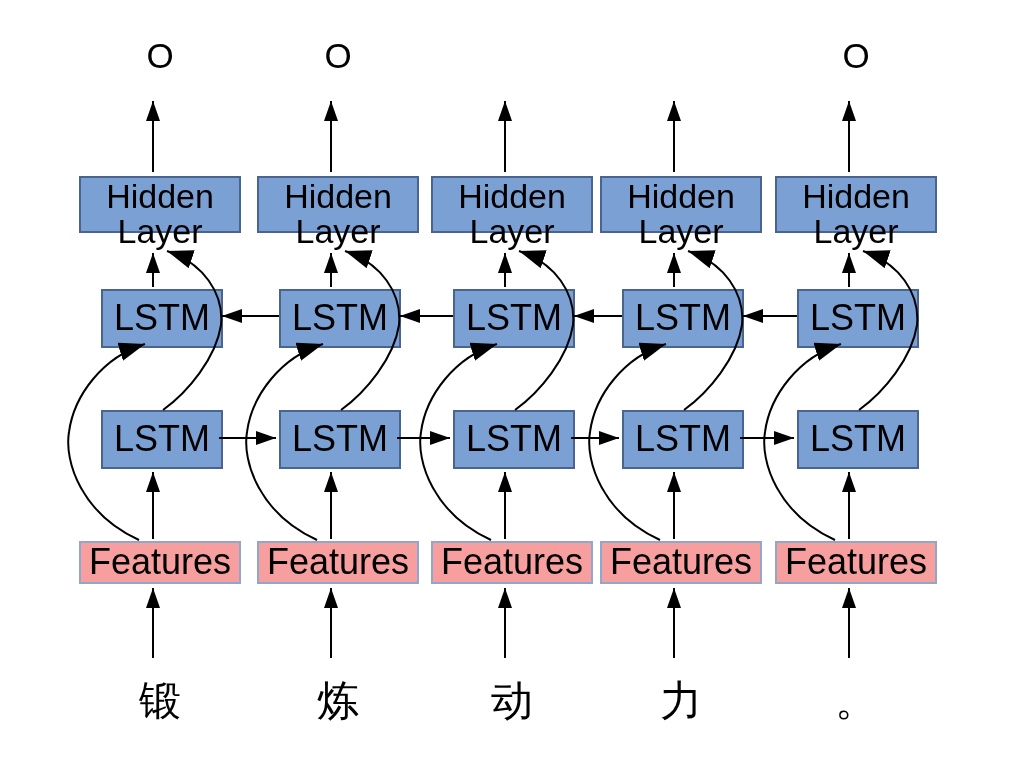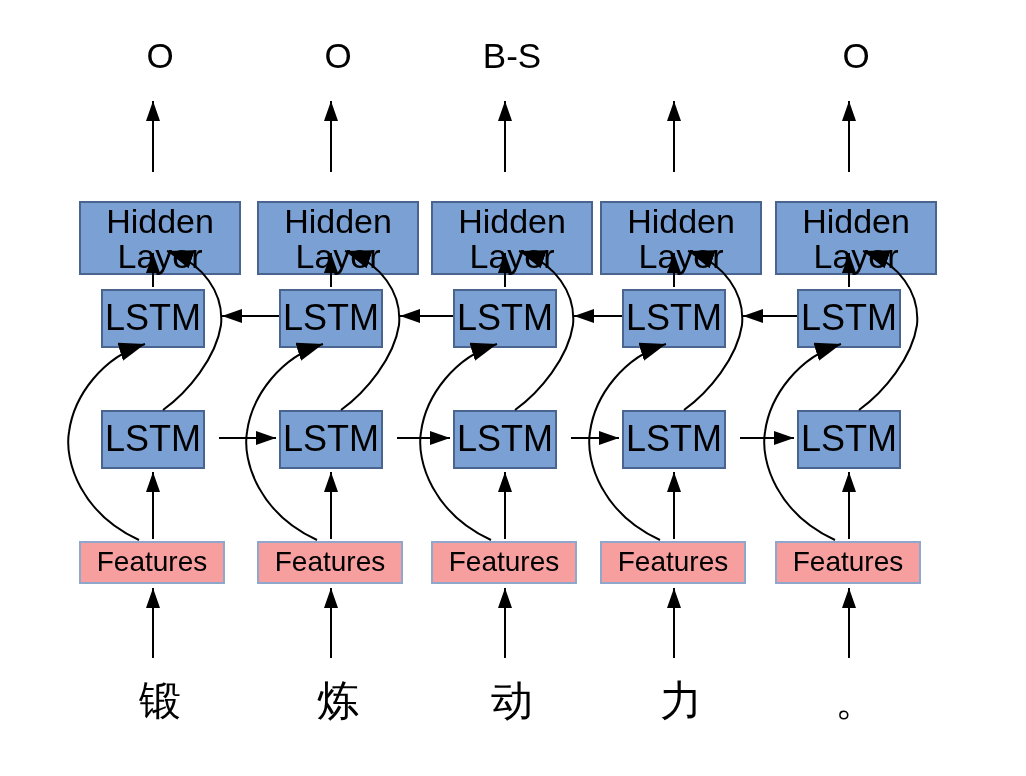--- a/index.html
+++ b/index.html
@@ -14,27 +14,27 @@
     font-family:"Liberation Sans", sans-serif;
   }
   #arrow-svg{position:absolute; left:0; top:0; z-index:2; pointer-events:none;}
   .ln{fill:none; stroke:var(--arrow); stroke-width:2px;}
   marker path{fill:var(--arrow); stroke:none;}
   .col{position:absolute; top:0; width:162px; height:776px; z-index:1;}
   .tag{position:absolute; top:38px; left:0; width:100%; text-align:center;
        font-size:35px; line-height:35px; white-space:nowrap;}
   .box{position:absolute; box-sizing:border-box; text-align:center;
        background:var(--blue-fill); border:2px solid var(--blue-border);}
-  .hidden-box{top:176px; left:0; width:162px; height:74px;
-       font-size:34px; line-height:35px; padding-top:1px;margin-top:25px;}
-  .lstm-box{left:22px; width:104px; height:59px; font-size:36px; line-height:54px;}
+  .hidden-box{top:176px; left:0; width:162px; height:57px;
+       font-size:34px; line-height:35px; padding-top:1px;}
+  .lstm-box{left:22px; width:122px; height:59px; font-size:36px; line-height:54px;}
   .bw{top:289px;} .fw{top:410px;}
-  .features-box{top:541px; left:0; width:146px; height:43px;
+  .features-box{top:541px; left:0; width:162px; height:43px;
        background:var(--pink-fill); border-color:var(--pink-border);
-       font-size:28px; line-height:38px;}
+       font-size:36px; line-height:38px;}
   .char{position:absolute; top:680px; left:0; width:100%; text-align:center;
        font-size:42px; line-height:42px;}
 </style>
 </head>
 <body>
 
 <div class="canvas">
 
   <svg id="arrow-svg" width="1026" height="776" viewBox="0 0 1026 776">
     <defs>
@@ -103,21 +103,20 @@
       <div>Hidden</div>
       <div>Layer</div>
     </div>
     <div class="box lstm-box bw">LSTM</div>
     <div class="box lstm-box fw">LSTM</div>
     <div class="box features-box">Features</div>
     <div class="char">炼</div>
   </div>
 
   <div class="col" style="left:431px">
-    <div class="tag">B-S</div>
     <div class="box hidden-box">
       <div>Hidden</div>
       <div>Layer</div>
     </div>
     <div class="box lstm-box bw">LSTM</div>
     <div class="box lstm-box fw">LSTM</div>
     <div class="box features-box">Features</div>
     <div class="char">动</div>
   </div>
 

